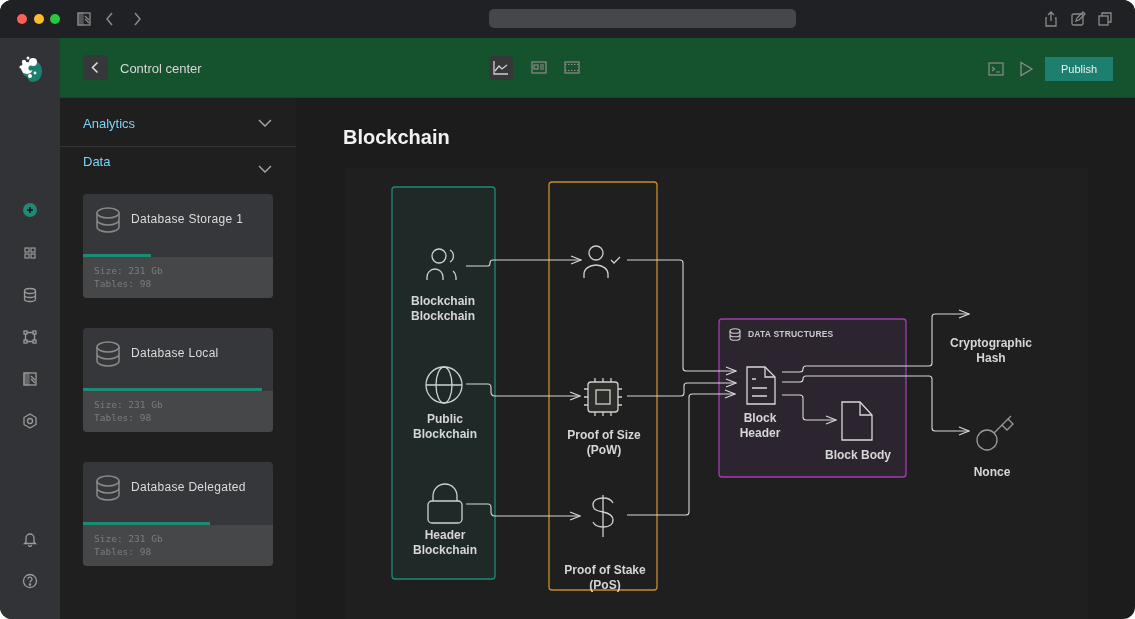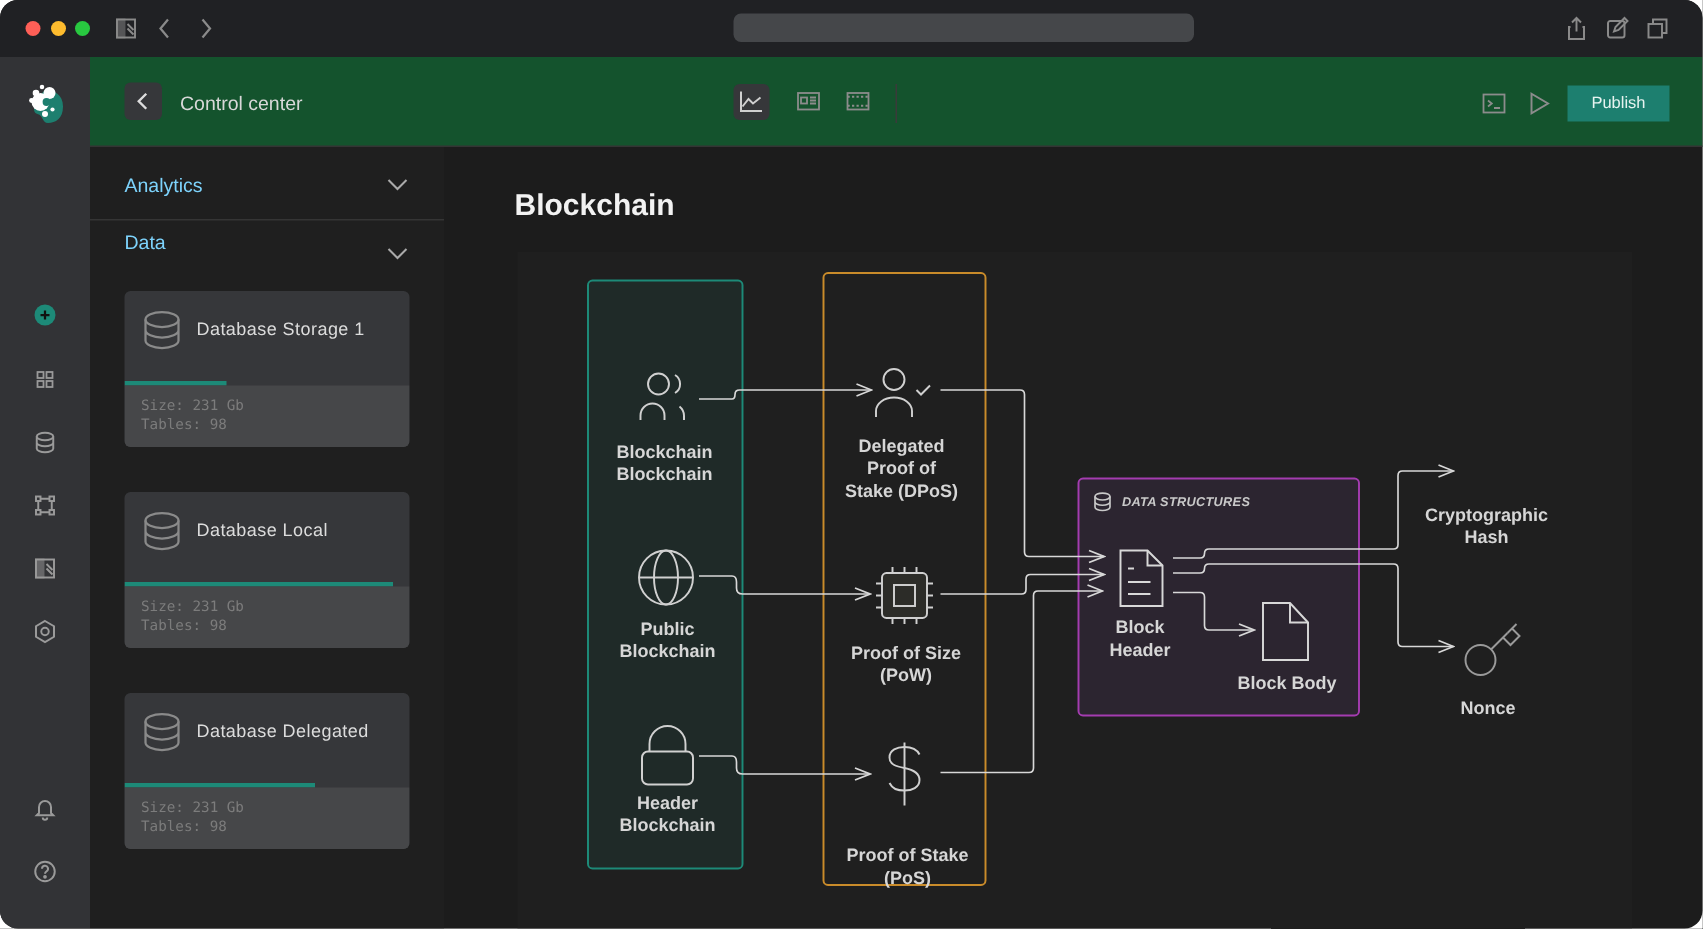--- a/index.html
+++ b/index.html
@@ -30,21 +30,21 @@
 .card .db-ico{position:absolute;left:12px;top:12px;width:26px;height:28px;color:#8a8a8a;}
 .card .name{position:absolute;left:48px;top:18px;font-family:Liberation Sans, sans-serif;font-size:12px;color:#dcdcdc;letter-spacing:0.3px;}
 .card .footer{position:absolute;left:0;top:63px;width:190px;height:41px;background:#464749;}
 .card .track{position:absolute;left:0;top:60px;width:190px;height:3px;}
 .card .fill{position:absolute;left:0;top:0;height:3px;background:#1d8a78;}
 .card .meta{position:absolute;left:11px;font-family:"DejaVu Sans Mono",monospace;font-size:9.5px;color:#7c7c7c;}
 .main-title{position:absolute;left:343px;top:126px;font-size:20px;font-weight:bold;color:#f2f2f2;}
 .canvas{position:absolute;left:345px;top:168px;width:743px;height:451px;background:#1f1f1f;}
 .diagram{position:absolute;left:0;top:0;}
 .dlabel{position:absolute;font-size:12px;font-weight:bold;color:#d6d6d6;text-align:center;line-height:15px;transform:translateX(-50%);white-space:nowrap;}
-.ds-title{position:absolute;font-size:8.5px;font-weight:bold;color:#c9c9c9;letter-spacing:0.2px;font-style:italic;}
+.ds-title{position:absolute;font-size:8.5px;font-weight:bold;color:#c9c9c9;letter-spacing:0.2px;}
 </style>
 </head>
 <body>
 
 <div class="window">
 
   <div class="titlebar">
     <div class="dot" style="left:17px;background:#fe5f57"></div>
     <div class="dot" style="left:34px;background:#febc2e"></div>
     <div class="dot" style="left:50px;background:#28c840"></div>
@@ -350,25 +350,20 @@
       <div>Blockchain</div>
     </div>
     <div class="dlabel" style="left:100px;top:244px">
       <div>Public</div>
       <div>Blockchain</div>
     </div>
     <div class="dlabel" style="left:100px;top:360px">
       <div>Header</div>
       <div>Blockchain</div>
     </div>
-    <div class="dlabel" style="left:256px;top:122px">
-      <div>Delegated</div>
-      <div>Proof of</div>
-      <div>Stake (DPoS)</div>
-    </div>
     <div class="dlabel" style="left:259px;top:260px">
       <div>Proof of Size</div>
       <div>(PoW)</div>
     </div>
     <div class="dlabel" style="left:260px;top:395px">
       <div>Proof of Stake</div>
       <div>(PoS)</div>
     </div>
     <div class="dlabel" style="left:415px;top:243px">
       <div>Block</div>

